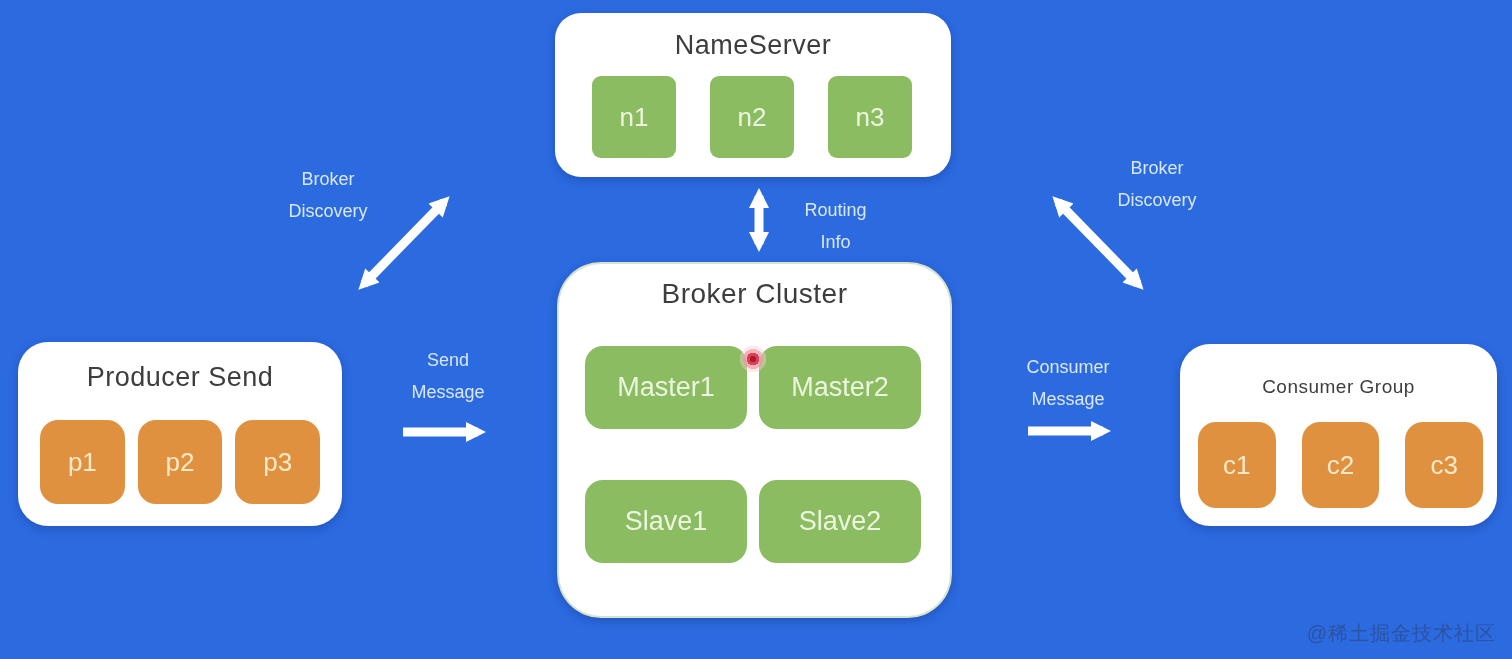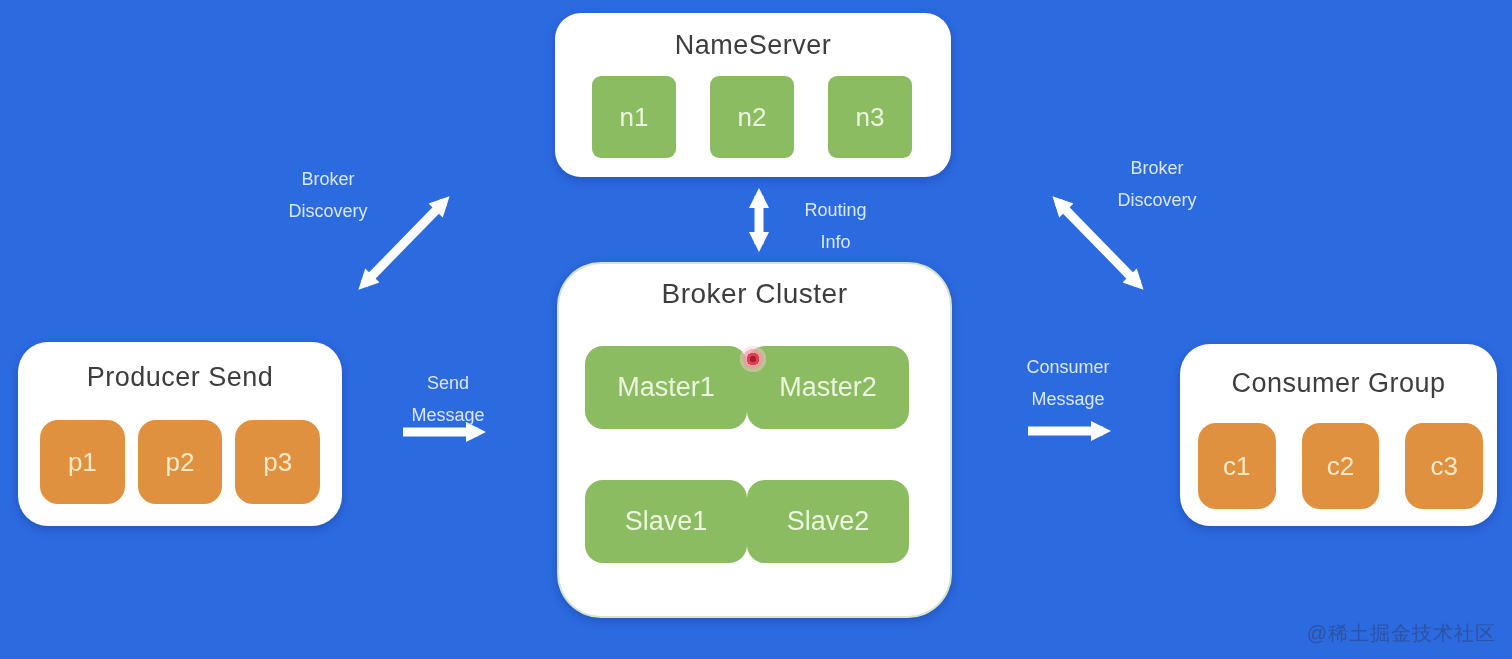--- a/index.html
+++ b/index.html
@@ -34,49 +34,49 @@
   #panel-nameserver .group-title { margin-top:17px; font-size:27px; }
   #panel-nameserver .node-row { margin-top:15px; padding:0 37px; gap:34px; }
   #panel-nameserver .node { width:84px; height:82px; border-radius:9px; font-size:26px; }
 
   
   #panel-broker { left:557px; top:262px; width:395px; height:356px; border-radius:44px;
                   border:2px solid rgba(150,190,130,0.40); box-sizing:border-box; }
   #panel-broker .group-title { margin-top:14px; font-size:28px; }
   #panel-broker .node-grid {
     margin-top:36px; margin-left:26px;
-    display:grid; grid-template-columns:162px 162px; gap:51px 0;text-align:center;
+    display:grid; grid-template-columns:162px 162px; gap:51px 12px;text-align:center;
   }
   #panel-broker .node { width:162px; height:83px; border-radius:18px; font-size:27px; }
 
   
   #panel-producer { left:18px; top:342px; width:324px; height:184px; border-radius:30px; }
   #panel-producer .group-title { margin-top:20px; font-size:27px; }
   #panel-producer .node-row { margin-top:27px; padding:0 22px; gap:13px; }
   #panel-producer .node { width:86px; height:84px; border-radius:18px; font-size:26px; }
 
   
   #panel-consumer { left:1180px; top:344px; width:317px; height:182px; border-radius:30px; }
-  #panel-consumer .group-title { margin-top:24px; font-size:27px; }
+  #panel-consumer .group-title { margin-top:32px; font-size:19px; }
   #panel-consumer .node-row { margin-top:24px; padding:0 14px 0 18px; gap:26px; }
   #panel-consumer .node { width:86px; height:86px; border-radius:18px; font-size:26px; }
 
   
   .dlabel {
     position:absolute;
     color:#d9e7fb;
     text-align:center;
     font-size:18px;
     line-height:32px;
     font-weight:400;
   }
   #lbl-bd-left   { left:243px;  top:163px; width:170px; }
   #lbl-routing   { left:778px;  top:194px; width:115px; }
   #lbl-bd-right  { left:1072px; top:152px; width:170px; }
-  #lbl-send      { left:384px;  top:367px; width:128px; }
+  #lbl-send      { left:384px;  top:344px; width:128px; }
   #lbl-receive   { left:1002px; top:351px; width:132px; }
 
   
   #arrows-layer { position:absolute; left:0; top:0; pointer-events:none; }
 
   
   #red-dot {
     position:absolute; left:739px; top:345px; width:28px; height:28px;
     border-radius:50%;
     background:radial-gradient(circle,

